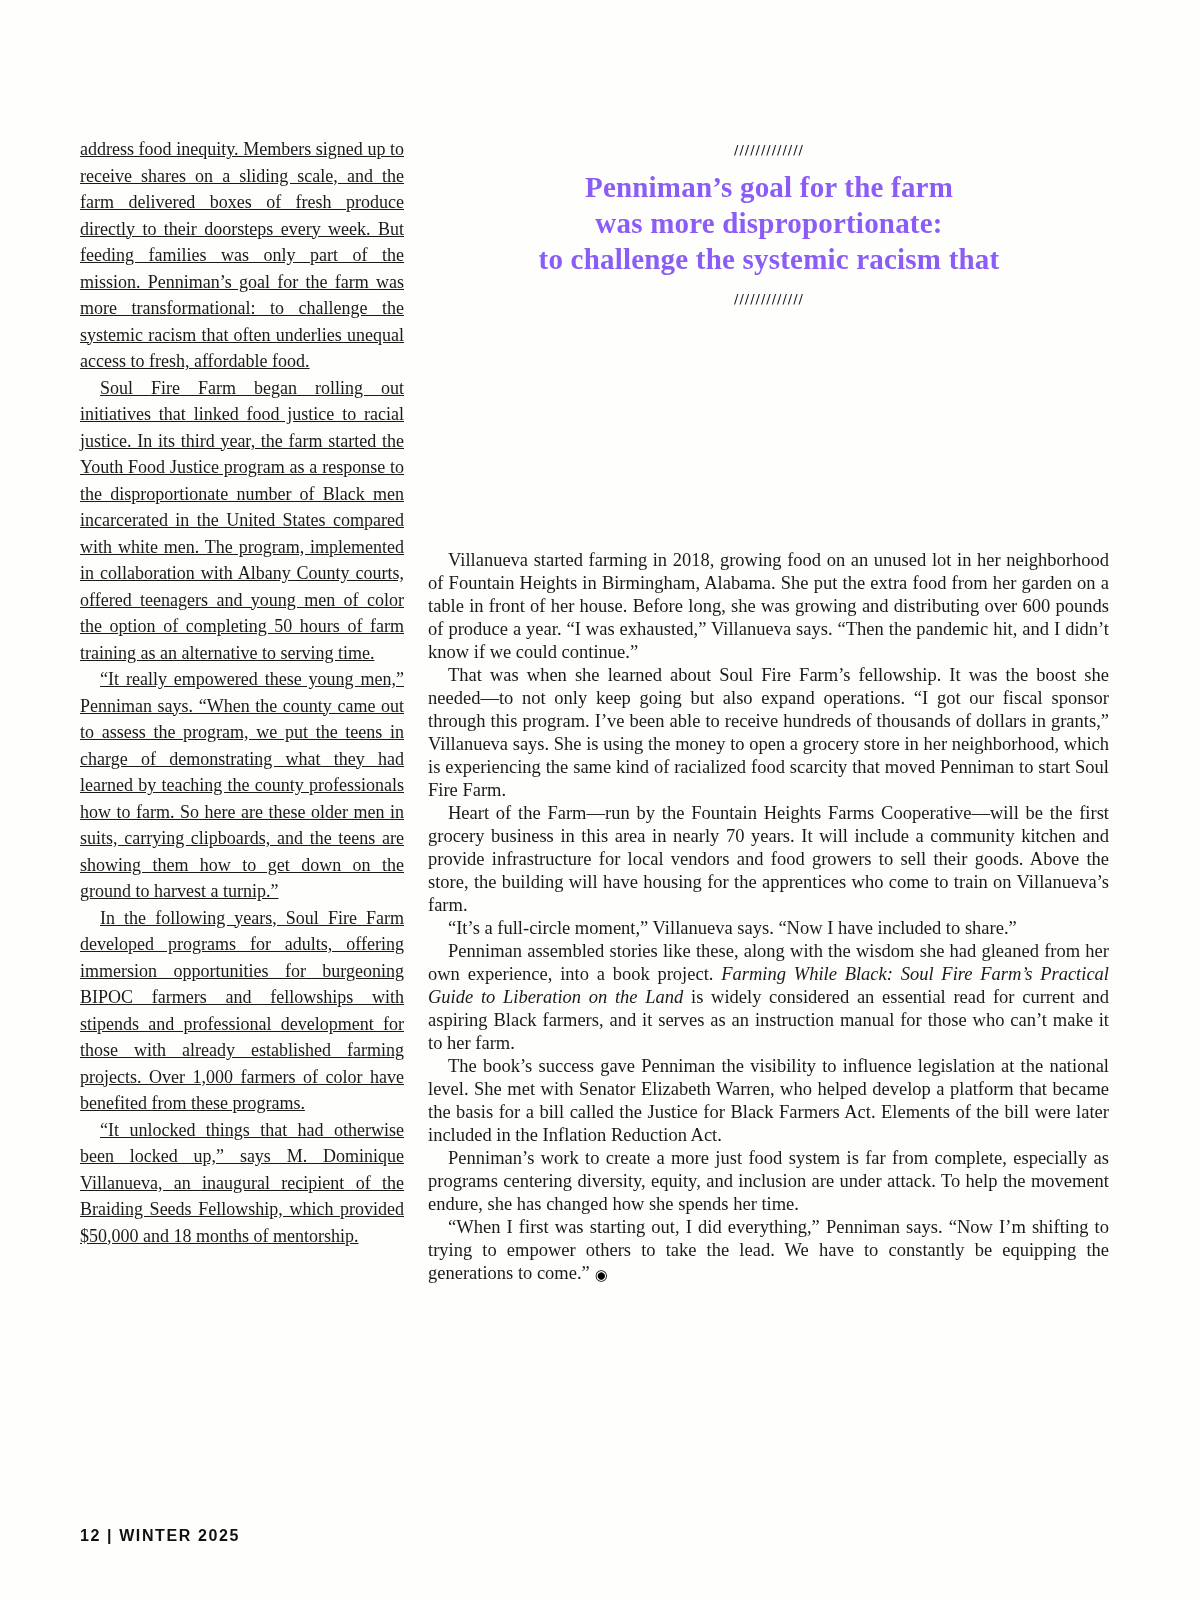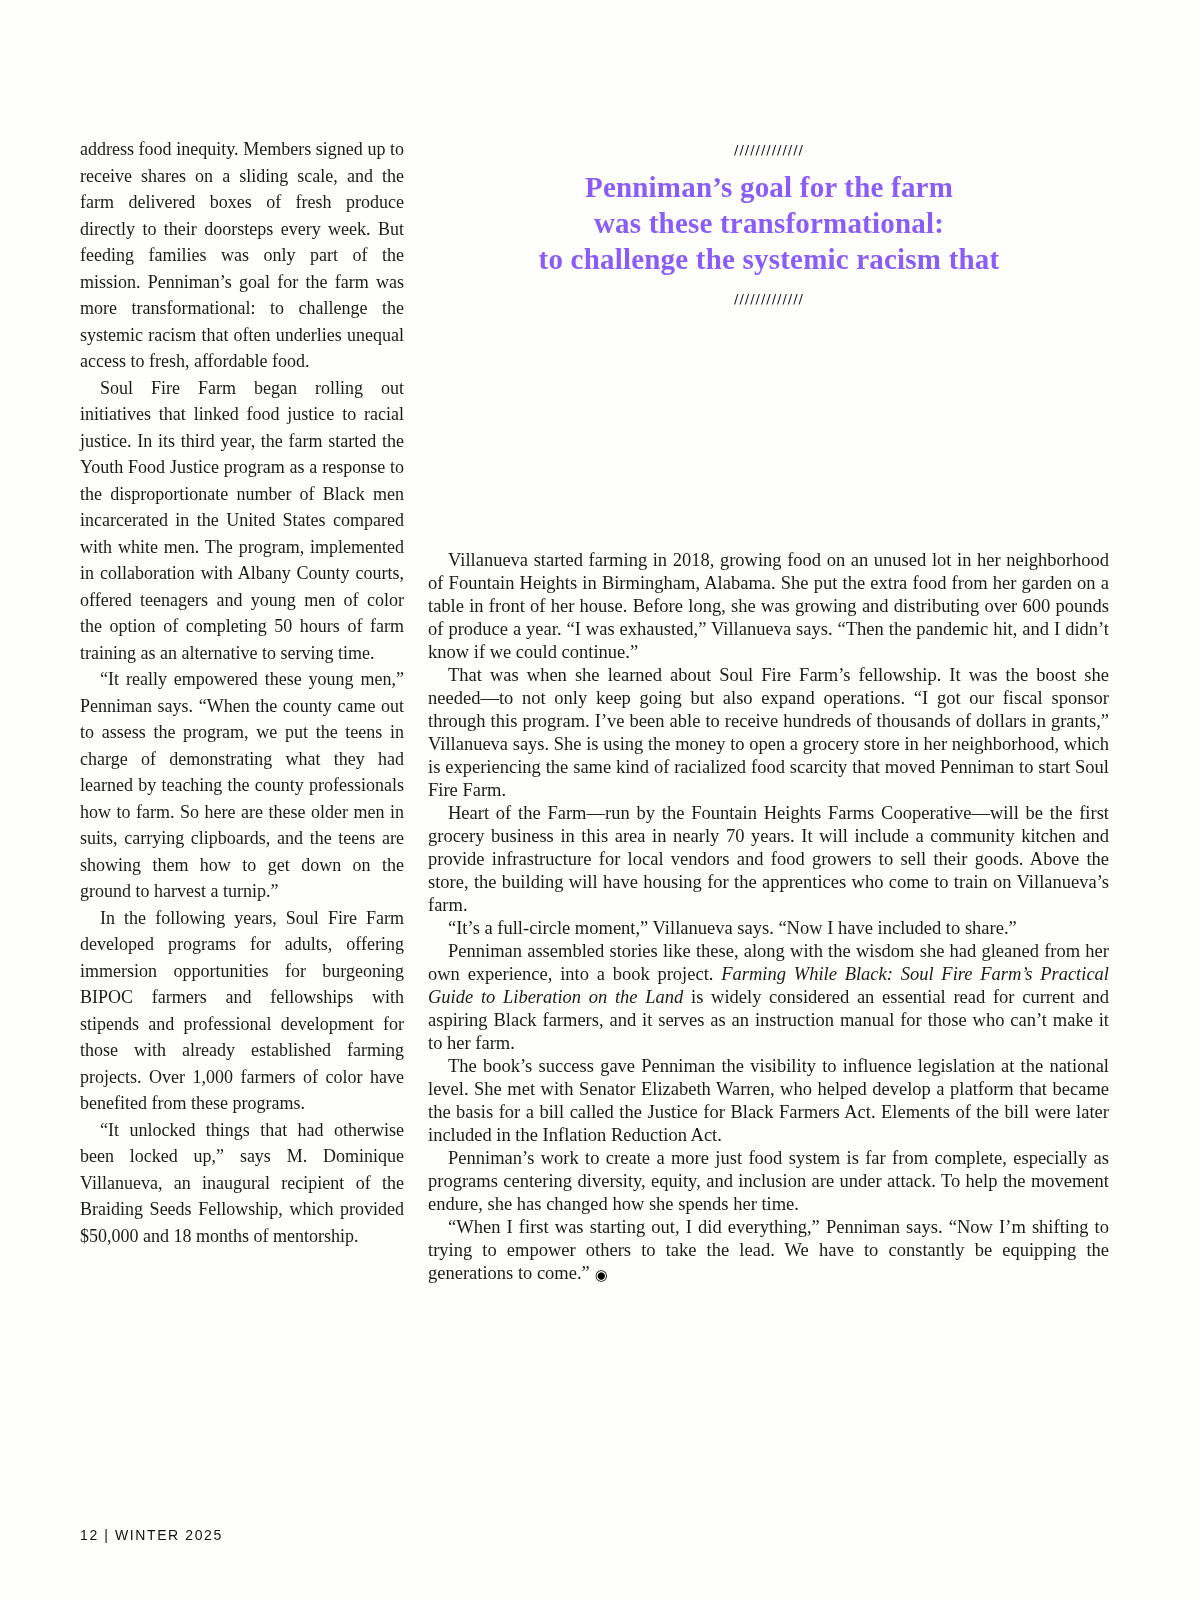--- a/index.html
+++ b/index.html
@@ -20,20 +20,21 @@
   
   .left-col {
     position: absolute;
     left: 80px;
     top: 136px;
     width: 324px;
     font-size: 18px;
     line-height: 26.5px;
     text-align: justify;
     hyphens: auto;
+    text-decoration: underline;
     -webkit-hyphens: auto;
   }
   .left-col p,
   .right-col p {
     margin: 0;
     padding: 0;
   }
   .indent {
     text-indent: 20px;
   }
@@ -86,43 +87,43 @@
     margin-left: 5px;
     vertical-align: -1px;
   }
 
   
   .footer {
     position: absolute;
     left: 80px;
     top: 1527px;
     font-family: "Liberation Sans", sans-serif;
-    font-size: 14px;
-    font-weight: 400;
+    font-size: 16px;
+    font-weight: 700;
     letter-spacing: 1.6px;
     color: #111;
   }
 </style>
 </head>
 <body>
 
 <div class="page">
 
   <div class="left-col">
     <p>address food inequity. Members signed up to receive shares on a sliding scale, and the farm delivered boxes of fresh produce directly to their doorsteps every week. But feeding families was only part of the mission. Penniman’s goal for the farm was more transformational: to challenge the systemic racism that often underlies unequal access to fresh, affordable food.</p>
     <p class="indent">Soul Fire Farm began rolling out initiatives that linked food justice to racial justice. In its third year, the farm started the Youth Food Justice program as a response to the disproportionate number of Black men incarcerated in the United States compared with white men. The program, implemented in collaboration with Albany County courts, offered teenagers and young men of color the option of completing 50 hours of farm training as an alternative to serving time.</p>
     <p class="indent">“It really empowered these young men,” Penniman says. “When the county came out to assess the program, we put the teens in charge of demonstrating what they had learned by teaching the county professionals how to farm. So here are these older men in suits, carrying clipboards, and the teens are showing them how to get down on the ground to harvest a turnip.”</p>
     <p class="indent">In the following years, Soul Fire Farm developed programs for adults, offering immersion opportunities for burgeoning BIPOC farmers and fellowships with stipends and professional development for those with already established farming projects. Over 1,000 farmers of color have benefited from these programs.</p>
     <p class="indent">“It unlocked things that had otherwise been locked up,” says M. Dominique Villanueva, an inaugural recipient of the Braiding Seeds Fellowship, which provided $50,000 and 18 months of mentorship.</p>
   </div>
 
   <div class="pull-quote">
     <div class="slashes top">/////////////</div>
     <div class="quote-line">Penniman’s goal for the farm</div>
-    <div class="quote-line">was these transformational:</div>
+    <div class="quote-line">was more disproportionate:</div>
     <div class="quote-line">to challenge the systemic racism that</div>
     <div class="slashes bottom">/////////////</div>
   </div>
 
   <div class="right-col">
     <p class="indent">Villanueva started farming in 2018, growing food on an unused lot in her neighborhood of Fountain Heights in Birmingham, Alabama. She put the extra food from her garden on a table in front of her house. Before long, she was growing and distributing over 600 pounds of produce a year. “I was exhausted,” Villanueva says. “Then the pandemic hit, and I didn’t know if we could continue.”</p>
     <p class="indent">That was when she learned about Soul Fire Farm’s fellowship. It was the boost she needed—to not only keep going but also expand operations. “I got our fiscal sponsor through this program. I’ve been able to receive hundreds of thousands of dollars in grants,” Villanueva says. She is using the money to open a grocery store in her neighborhood, which is experiencing the same kind of racialized food scarcity that moved Penniman to start Soul Fire Farm.</p>
     <p class="indent">Heart of the Farm—run by the Fountain Heights Farms Cooperative—will be the first grocery business in this area in nearly 70 years. It will include a community kitchen and provide infrastructure for local vendors and food growers to sell their goods. Above the store, the building will have housing for the apprentices who come to train on Villanueva’s farm.</p>
     <p class="indent">“It’s a full-circle moment,” Villanueva says. “Now I have included to share.”</p>
     <p class="indent">

